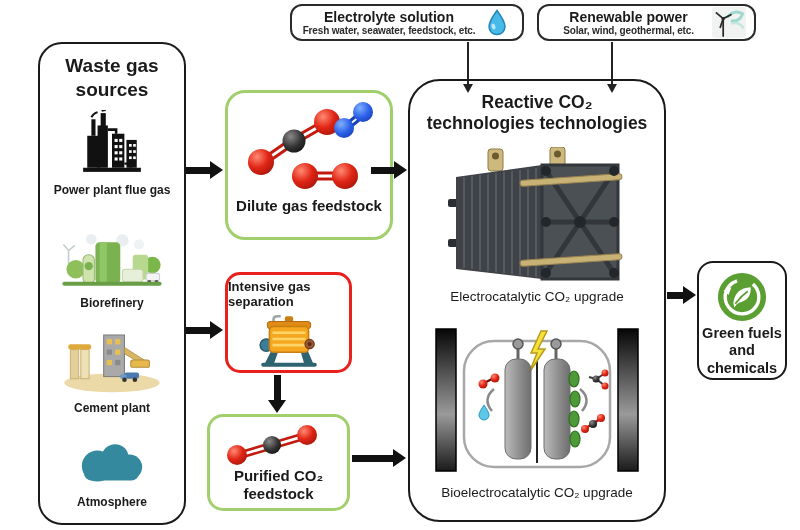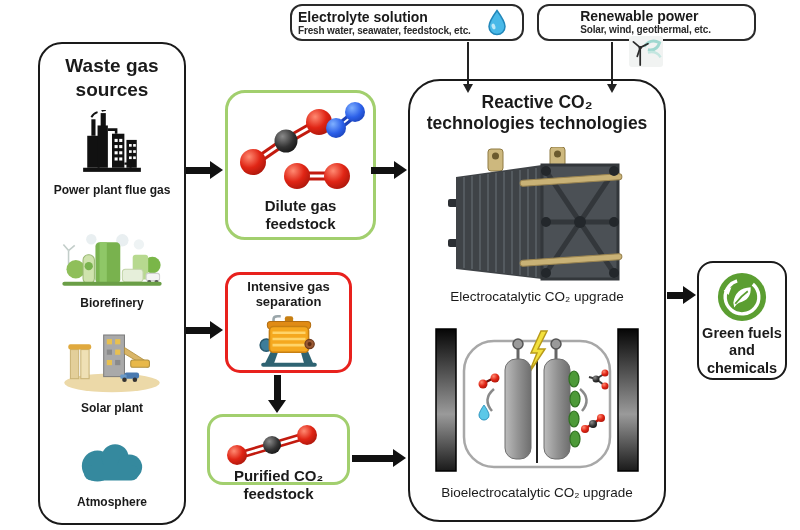--- a/index.html
+++ b/index.html
@@ -3,37 +3,37 @@
 <meta charset="utf-8">
 <style>
   html,body{margin:0;padding:0;background:#fff;}
   #canvas{position:relative;width:800px;height:530px;background:#fff;overflow:hidden;
           font-family:"Liberation Sans","DejaVu Sans",sans-serif;color:#1a1a1a;}
   .box{position:absolute;background:#fff;box-sizing:border-box;}
   .blackbox{border:2.5px solid #1a1a1a;}
 
   
   .pill{border:2px solid #2a2a2a;border-radius:12px;display:flex;align-items:center;padding:2px 8px 2px 6px;}
-  .pill .txt{flex:1;text-align:left;line-height:1.15;}
+  .pill .txt{flex:1;text-align:center;line-height:1.15;}
   .pill .t1{font-weight:bold;font-size:14px;}
   .pill .t2{font-weight:bold;font-size:10px;color:#2a2a2a;white-space:nowrap;letter-spacing:-0.15px;}
   .pill .ico{width:34px;display:flex;justify-content:center;align-items:center;}
 
   
   #wastebox{left:38px;top:42px;width:148px;height:483px;border-radius:24px;}
   .wg-title{position:absolute;top:10px;left:0;width:100%;font-size:19px;font-weight:bold;line-height:1.25;text-align:center;}
   .wg-ico{position:absolute;left:0;width:100%;display:flex;justify-content:center;}
   .wg-lab{position:absolute;left:0;width:100%;font-size:12px;font-weight:bold;line-height:1.22;text-align:center;}
 
   
-  #dilutebox{left:225px;top:90px;width:151px;height:150px;border:3px solid #a2cf6e;border-radius:20px;}
+  #dilutebox{left:225px;top:90px;width:168px;height:150px;border:3px solid #a2cf6e;border-radius:20px;}
   #sepbox{left:225px;top:272px;width:127px;height:101px;border:3px solid #e8211d;border-radius:15px;}
-  #purebox{left:207px;top:414px;width:143px;height:71px;border:3px solid #a2cf6e;border-radius:16px;}
+  #purebox{left:207px;top:414px;width:143px;height:97px;border:3px solid #a2cf6e;border-radius:16px;}
   .feed-lab{position:absolute;left:0;width:100%;font-size:15px;font-weight:bold;line-height:1.2;text-align:center;}
-  .sep-lab{position:absolute;top:5px;left:0;width:100%;font-size:13px;font-weight:bold;line-height:1.15;text-align:center;}
+  .sep-lab{position:absolute;top:5px;left:0;width:100%;font-size:13px;font-weight:bold;line-height:1.15;}
 
   
   #reactorbox{left:408px;top:79px;width:258px;height:443px;border-radius:32px;padding-left:43px;}
   .rx-title{position:absolute;top:11px;left:0;width:100%;text-align:center;font-weight:bold;font-size:17.5px;line-height:1.2;}
   .rx-lab{position:absolute;left:0;width:100%;text-align:center;font-weight:normal;font-size:13.5px;}
 
   
   #outbox{left:697px;top:236px;width:90px;height:119px;border-width:2.5px;border-radius:16px;margin-top:25px;}
   .out-lab{position:absolute;top:62px;left:0;width:100%;text-align:center;font-weight:bold;font-size:14.5px;line-height:1.2;}
 
@@ -93,21 +93,21 @@
       <div class="t2">Fresh water, seawater, feedstock, etc.</div>
     </div>
     <span class="ico">
       <svg width="20" height="27" viewBox="0 0 20 26">
         <path d="M10 1 C10 1 2 12 2 17 a8 8 0 0 0 16 0 C18 12 10 1 10 1 Z" fill="#49b9e8" stroke="#2187ba" stroke-width="1.5"></path>
         <ellipse cx="6.5" cy="17" rx="1.8" ry="3" fill="#bfe8f7" transform="rotate(-18 6.5 17)"></ellipse>
       </svg>
     </span>
   </div>
 
-  <div class="box pill" style="left:537px;top:4px;width:219px;height:37px;flex-direction:column;">
+  <div class="box pill" style="left:537px;top:4px;width:219px;height:37px;">
     <div class="txt">
       <div class="t1">Renewable power</div>
       <div class="t2">Solar, wind, geothermal, etc.</div>
     </div>
     <span class="ico" style="background:#f1f3f2;border-radius:3px;height:31px;">
       <svg width="34" height="31" viewBox="0 0 34 32">
         <path d="M15 11 q7 -9 16 -4 q-3 9 -12 7" fill="none" stroke="#9fd8d0" stroke-width="3"></path>
         <path d="M19 17 q9 -2 13 5" fill="none" stroke="#c4e6e0" stroke-width="2.5"></path>
         <g stroke="#2a2a2a" stroke-width="1.8" stroke-linecap="round">
           <line x1="11" y1="12" x2="11" y2="30"></line>
@@ -196,21 +196,21 @@
         <rect x="45" y="30" width="5" height="5" fill="#e8c050"></rect>
           <rect x="53" y="30" width="5" height="5" fill="#8a8a8a"></rect>
         <polygon points="62,18 84,32 84,37 62,24" fill="#d9b567" stroke="#b08f3e" stroke-width="0.8"></polygon>
         <rect x="68" y="30" width="18" height="7" rx="2" fill="#e8b84a" stroke="#b08f3e"></rect>
         <rect x="62" y="42" width="14" height="6" rx="2" fill="#4a7ab0"></rect>
         <rect x="58" y="44" width="6" height="4" rx="1" fill="#6a9ac8"></rect>
         <circle cx="62" cy="49" r="2.2" fill="#333"></circle>
           <circle cx="72" cy="49" r="2.2" fill="#333"></circle>
       </svg>
     </div>
-    <div class="wg-lab" style="top:357px;">Solar plant</div>
+    <div class="wg-lab" style="top:357px;">Cement plant</div>
 
     <div class="wg-ico" style="top:396px;">
       <svg width="80" height="52" viewBox="0 0 76 50">
         <g fill="#35899e">
           <circle cx="24" cy="25" r="15"></circle>
           <circle cx="41" cy="17" r="13"></circle>
           <circle cx="55" cy="26" r="12"></circle>
           <rect x="11" y="24" width="53" height="15" rx="7.5"></rect>
         </g>
       </svg>

